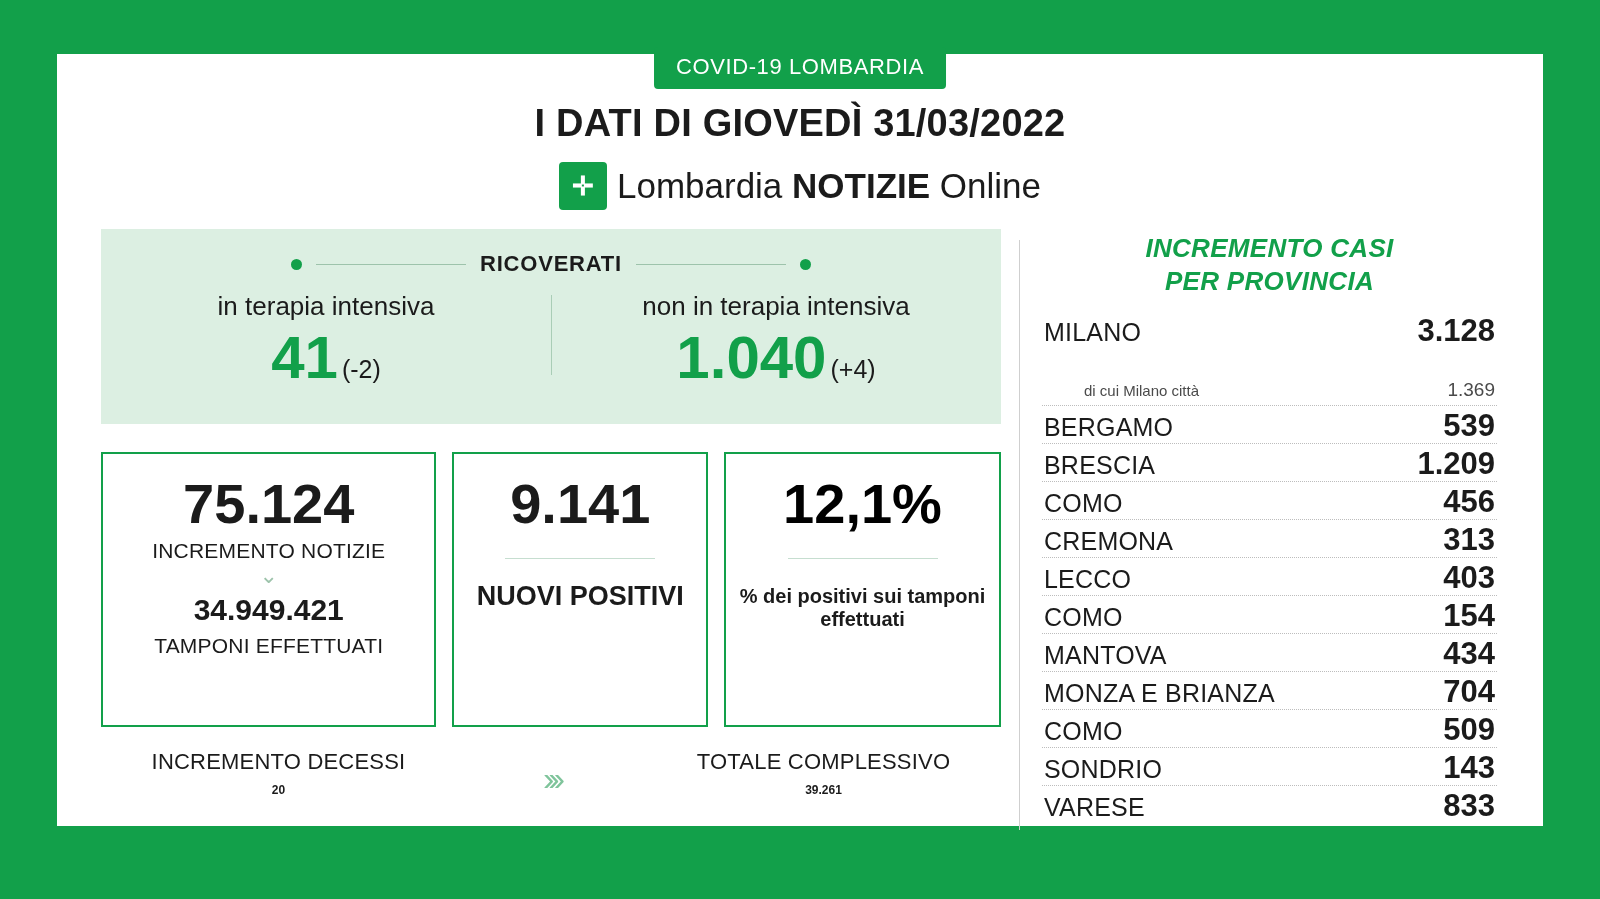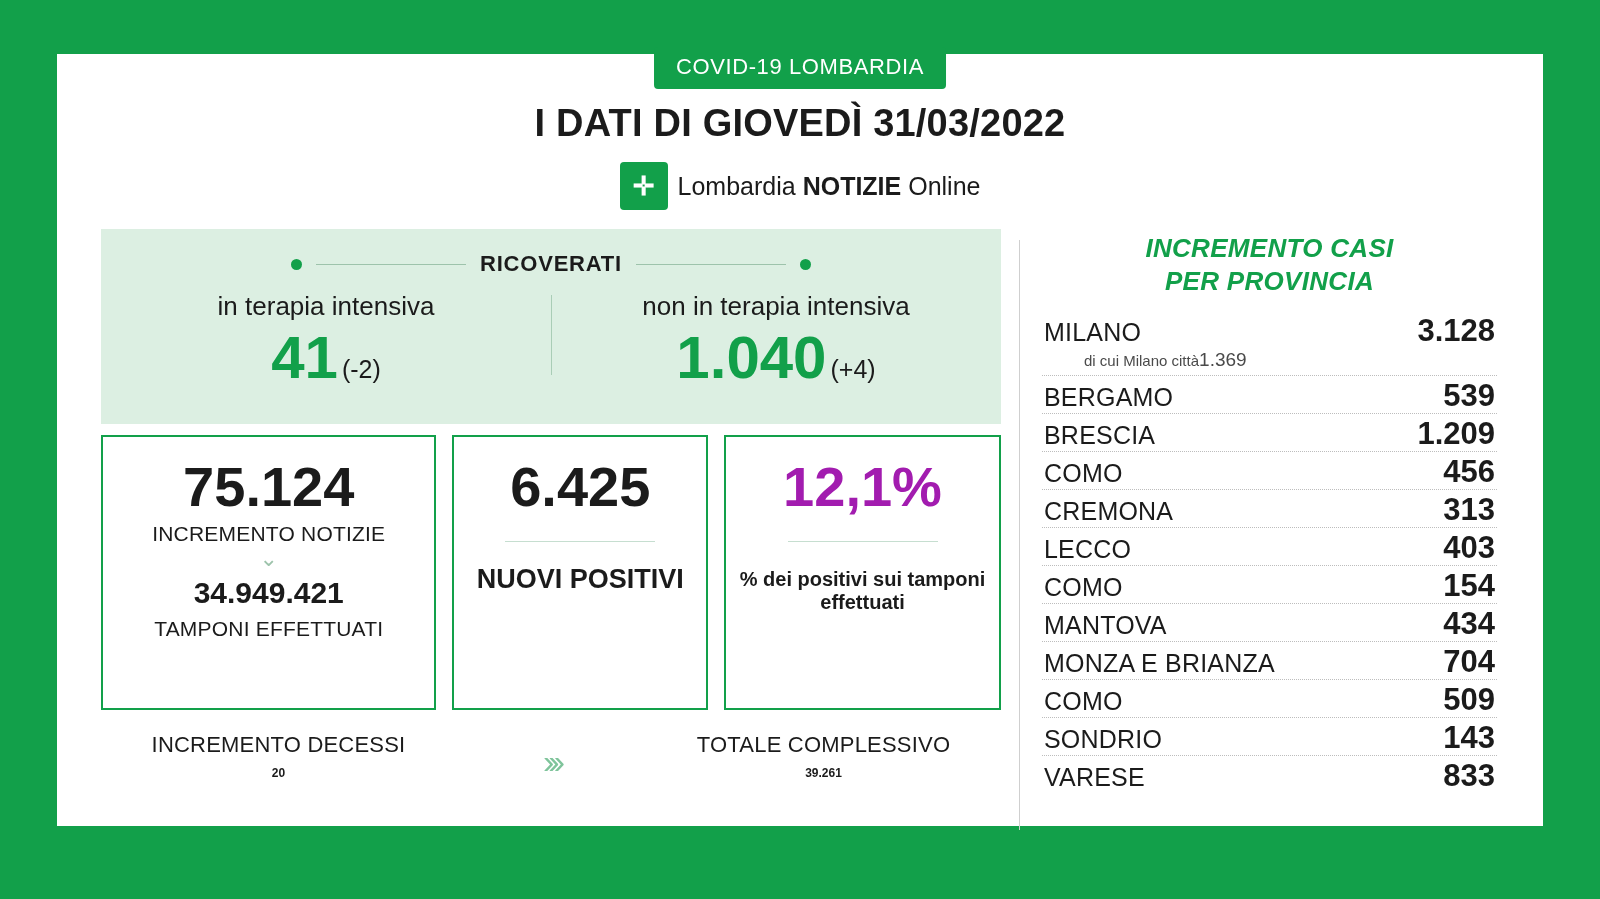--- a/index.html
+++ b/index.html
@@ -64,21 +64,21 @@
   .brand-logo .lg {
     position: absolute;
     color: #ffffff;
     font-size: 26px;
     line-height: 48px;
     width: 100%;
     text-align: center;
     font-weight: bold;
   }
   .brand-text {
-    font-size: 25px;
+    font-size: 35px;
     color: #1b1b1b;
     white-space: nowrap;
   }
   .brand-text .b-bold { font-weight: bold; }
   .brand-text .b-light { color: #1b1b1b; font-weight: normal; }
 
   
   .left-col {
     position: absolute;
     left: 44px;
@@ -151,21 +151,21 @@
   }
   .ric-delta {
     font-size: 25px;
     font-weight: normal;
     color: #1b1b1b;
     margin-left: 4px;
   }
 
   .stats-row {
     position: relative;
-    margin-top: 11px;
+    margin-top: 28px;
     display: flex;
     gap: 16px;
     width: 900px;
     align-items: center;
   }
   .stat-box {
     border: 2px solid #12a04a;
     box-sizing: border-box;
     text-align: center;
     padding-top: 22px;
@@ -173,21 +173,21 @@
   .stat-box.tamponi { width: 344px; height: 275px; }
   .stat-box.nuovi   { width: 262px; height: 275px; }
   .stat-box.perc    { width: 284px; height: 275px; }
 
   .big-num {
     font-size: 56px;
     font-weight: bold;
     color: #1b1b1b;
     line-height: 1.0;
   }
-  .big-num.green { color: #a21caf; }
+  .big-num.green { color: #000000; }
   .stat-sub {
     font-size: 21px;
     color: #1b1b1b;
     margin-top: 7px;
     letter-spacing: .2px;
   }
   .chev {
     color: #9dc3ab;
     font-size: 22px;
     margin-top: 2px;
@@ -290,22 +290,24 @@
     letter-spacing: .2px;
   }
   .prov-val {
     font-size: 31px;
     font-weight: bold;
     color: #1b1b1b;
   }
   .prov-sub-row {
     display: flex;
     align-items: baseline;
+    justify-content: space-between;
     border-bottom: 1px dotted #bdbdbd;
     padding: 0 2px 4px 2px;
+    margin-top: 30px;
   }
   .prov-sub-name {
     font-size: 15px;
     color: #4a4a4a;
     padding-left: 40px;
   }
   .prov-sub-val {
     font-size: 19px;
     color: #4a4a4a;
   }
@@ -358,21 +360,21 @@
 
       <div class="stat-box tamponi">
         <div class="big-num">75.124</div>
         <div class="stat-sub">INCREMENTO NOTIZIE</div>
         <div class="chev">⌄</div>
         <div class="mid-num">34.949.421</div>
         <div class="stat-sub">TAMPONI EFFETTUATI</div>
       </div>
 
       <div class="stat-box nuovi">
-        <div class="big-num">6.425</div>
+        <div class="big-num">9.141</div>
         <div class="sep-line"></div>
         <div class="stat-cap">NUOVI POSITIVI</div>
       </div>
 
       <div class="stat-box perc">
         <div class="big-num green">12,1%</div>
         <div class="sep-line"></div>
         <div class="stat-cap small">% dei positivi sui tamponi effettuati</div>
       </div>
 

